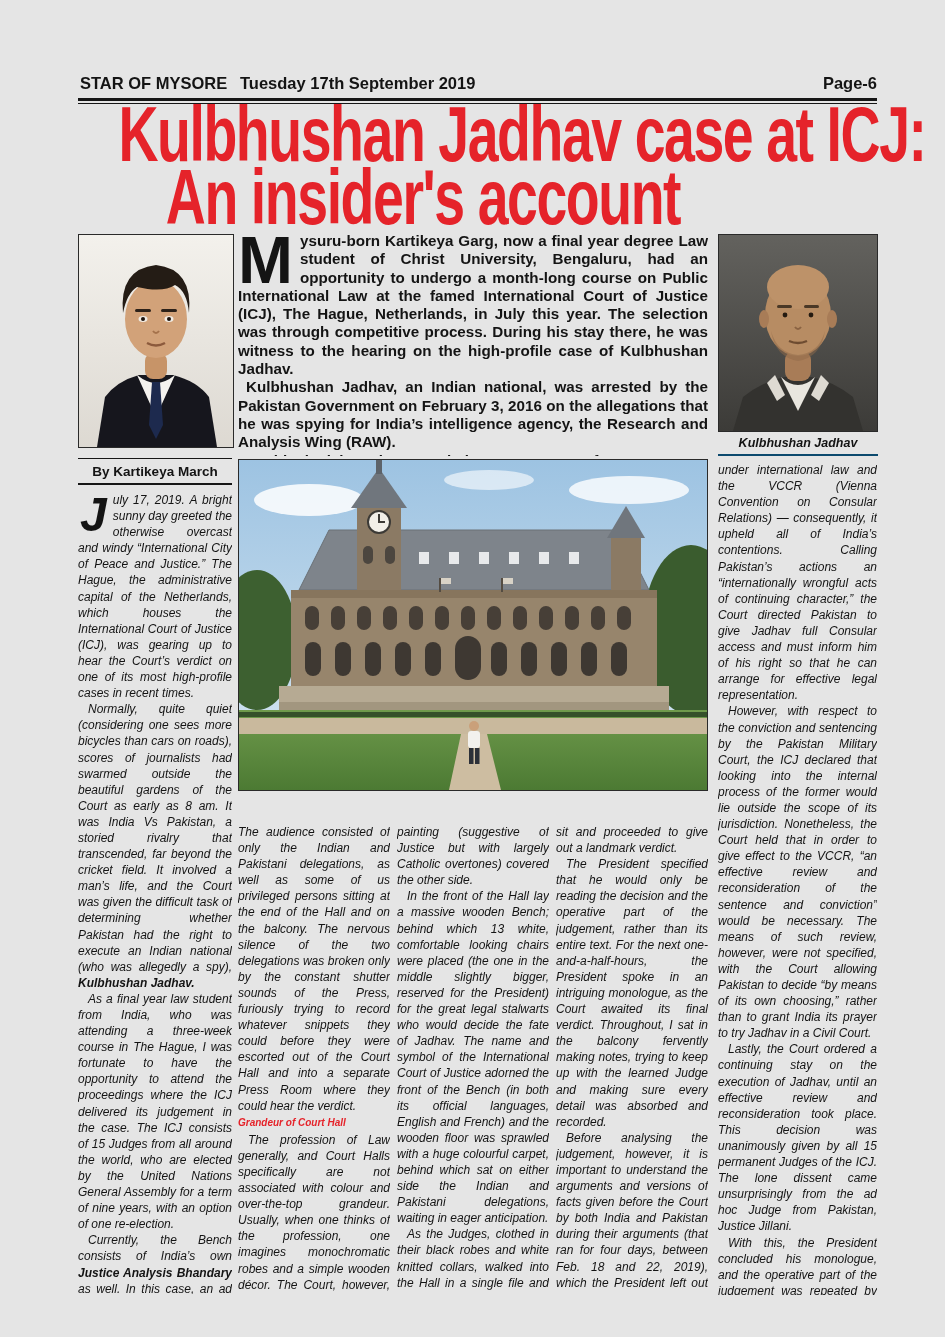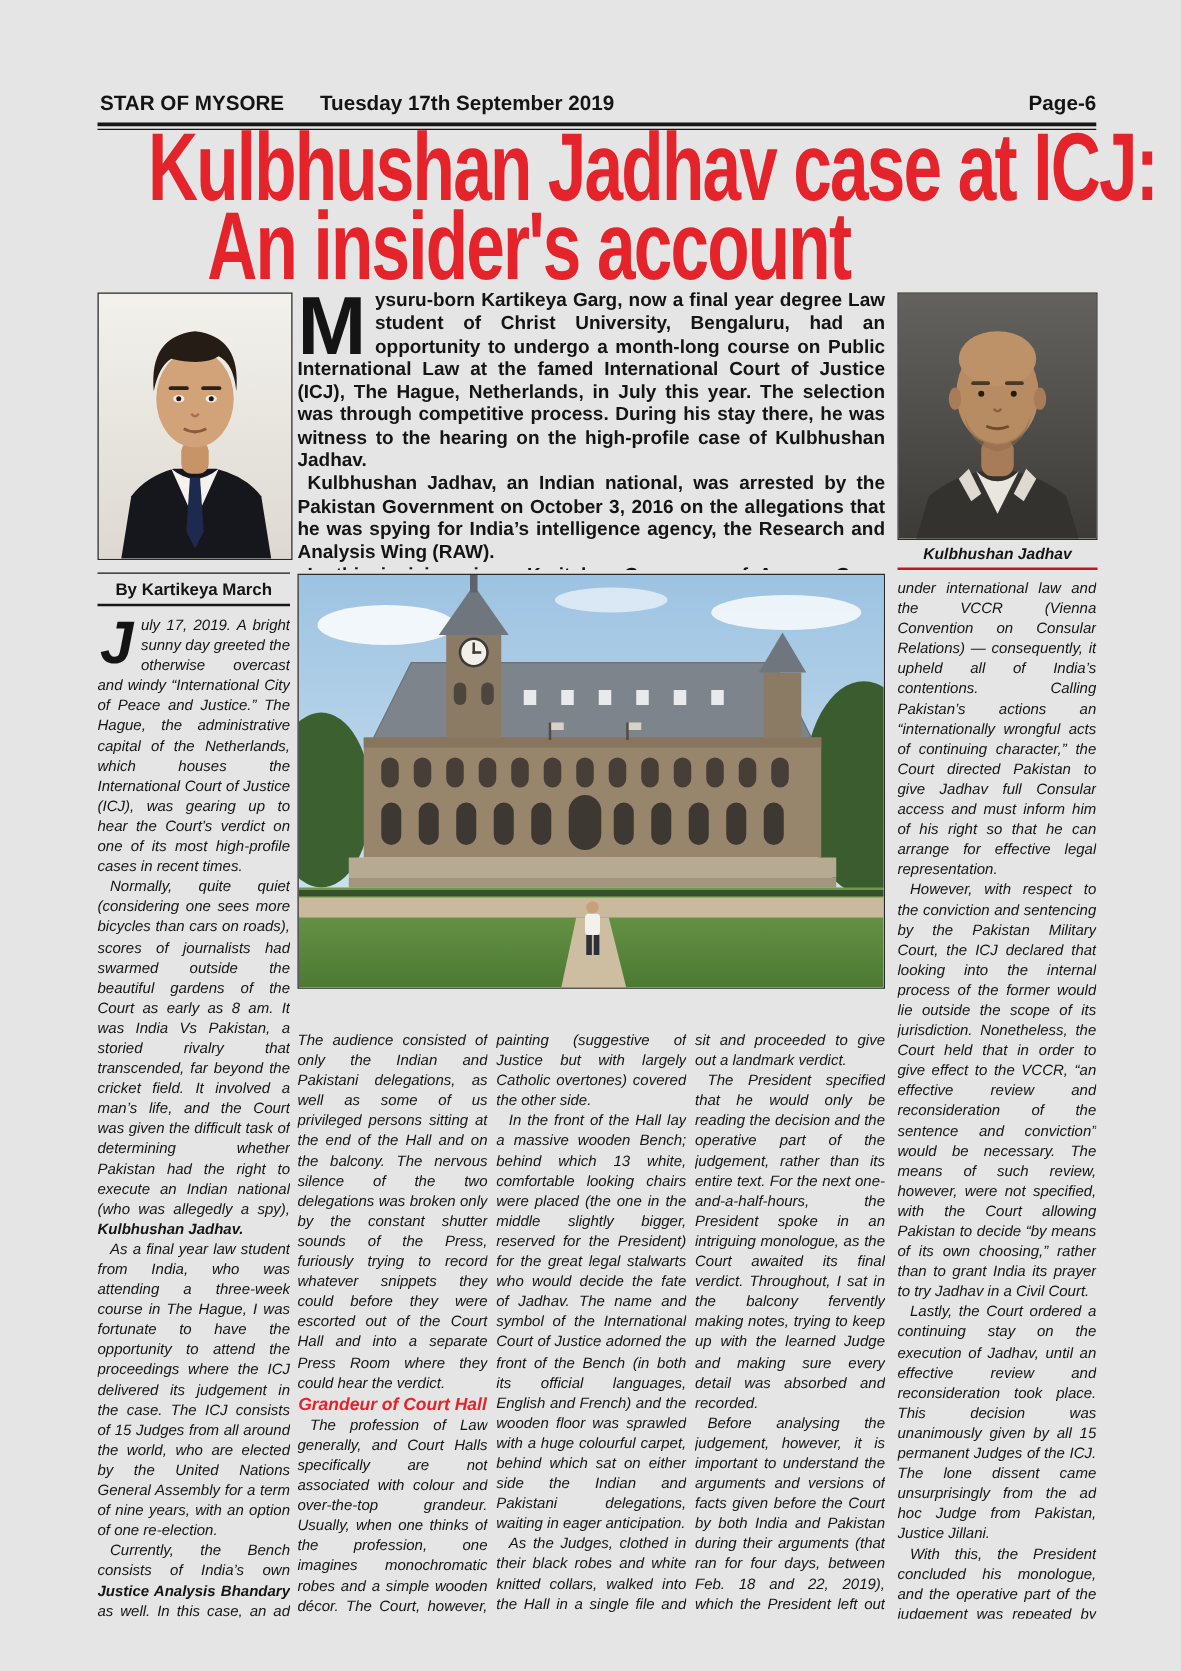--- a/index.html
+++ b/index.html
@@ -1,53 +1,53 @@
 <!DOCTYPE html>
 <html style="--accent: #e5232a; --ink: #141414;"><head>
 <meta charset="utf-8">
 <style>
   html,body{margin:0;padding:0;background:#9a9a9a;}
   .page{position:relative;width:945px;height:1337px;margin:0 auto;background:#e5e5e5;
         font-family:"Liberation Sans","DejaVu Sans",sans-serif;color:#141414;overflow:hidden;}
   
   .masthead{position:absolute;left:78px;top:74px;width:799px;height:22px;font-weight:bold;font-size:16.5px;}
   .mh-paper{position:absolute;left:2px;top:0;}
-  .mh-date{position:absolute;left:162px;top:0;margin-left:16px;}
+  .mh-date{position:absolute;left:162px;top:0;}
   .mh-page{position:absolute;right:0;top:0;}
   .mh-rule{position:absolute;left:78px;top:98px;width:799px;height:2px;
            border-top:3px solid #161616;border-bottom:1px solid #161616;}
   
   .headline{position:absolute;left:0;top:104px;width:846px;text-align:center;color:var(--accent,#e5232a);}
   .hl-line{font-weight:bold;font-size:77px;line-height:60px;letter-spacing:-2px;
            transform:scaleX(0.72);transform-origin:50% 50%;white-space:nowrap;}
   .hl-line+.hl-line{margin-top:3px;}
   
   .photo{position:absolute;border:1px solid #2a2a2a;overflow:hidden;background:#ddd;}
   .photo svg{display:block;}
   #photo-kartikeya{left:78px;top:234px;width:154px;height:212px;}
   #photo-jadhav{left:718px;top:234px;width:158px;height:196px;}
   #photo-icj{left:238px;top:459px;width:468px;height:330px;}
   .caption-box{position:absolute;text-align:center;font-weight:bold;font-style:italic;}
   #caption-jadhav{left:718px;top:433px;width:160px;font-size:12.5px;padding:3px 0 4px;
-                  border-bottom:2px solid #b91c1c;}
+                  border-bottom:2px solid #0c4a6e;}
   #caption-icj{left:238px;top:792px;width:470px;font-size:13px;padding:3px 0 4px;
                border-bottom:2px solid #161616;}
   
   .byline{position:absolute;left:78px;top:458px;width:154px;text-align:center;font-weight:bold;
           font-size:13.5px;padding:5px 0 4px;border-top:1px solid #161616;border-bottom:2.5px solid #161616;}
   
   .bodycol{position:absolute;font-size:12px;line-height:16.1px;text-align:justify;overflow:hidden;}
   .bodycol p{margin:0;font-style:italic;}
   .bodycol p.ind{text-indent:10px;}
   #col-left{left:78px;top:492px;width:154px;height:802px;}
   #col-a{left:238px;top:824px;width:152px;height:470px;}
   #col-b{left:397px;top:824px;width:152px;height:470px;}
   #col-c{left:556px;top:824px;width:152px;height:470px;}
   #col-right{left:718px;top:462px;width:159px;height:833px;}
-  .subhead{color:var(--accent,#e5232a);font-weight:bold;font-size:14px;text-align:center;
+  .subhead{color:var(--accent,#e5232a);font-weight:bold;font-size:10px;
            text-indent:0 !important;margin:1px 0 1px 0 !important;}
   
   .intro{position:absolute;left:238px;top:232px;width:470px;height:224px;overflow:hidden;
          font-weight:bold;font-size:15.2px;line-height:18.3px;text-align:justify;}
   .intro p{margin:0;}
   .intro p.ind{text-indent:8px;}
   .dropcap{float:left;font-weight:bold;}
   .dc-m{font-size:66px;line-height:50px;padding:3px 7px 0 0;}
   .dc-j{font-size:48px;line-height:40px;padding:3px 6px 0 2px;}
   b{font-weight:bold;}
@@ -98,21 +98,21 @@
         <circle cx="64" cy="84" r="2" fill="#1d140e"></circle>
       <ellipse cx="90" cy="84" rx="4.5" ry="3" fill="#f2ece4"></ellipse>
         <circle cx="90" cy="84" r="2" fill="#1d140e"></circle>
       <path d="M74 96 Q77 100 80 96" stroke="#a5724b" stroke-width="2" fill="none"></path>
       <path d="M68 108 Q77 113 86 108" stroke="#8c5a3c" stroke-width="2.4" fill="none"></path>
     </svg>
   </div>
 
   <div class="intro">
     <p><span class="dropcap dc-m">M</span><span>ysuru-born Kartikeya Garg, now a final year degree Law student of Christ University, Bengaluru, had an opportunity to undergo a month-long course on Public International Law at the famed International Court of Justice (ICJ), The Hague, Netherlands, in July this year. The selection was through competitive process. During his stay there, he was witness to the hearing on the high-profile case of Kulbhushan Jadhav.</span></p>
-    <p class="ind"><span>Kulbhushan Jadhav, an Indian national, was arrested by the Pakistan Government on October 3, 2016 on the allegations that he was spying for India’s intelligence agency, the Research and Analysis Wing (RAW).</span></p>
+    <p class="ind"><span>Kulbhushan Jadhav, an Indian national, was arrested by the Pakistan Government on February 3, 2016 on the allegations that he was spying for India’s intelligence agency, the Research and Analysis Wing (RAW).</span></p>
     <p class="ind"><span>In this incisive piece, Karitekya Garg, son of Aparna Garg, Divisional Railway Manager (DRM), South Western Railway (SWR), Mysuru Division, has penned his observations watching the Court proceedings. </span></p>
   </div>
 
   <div class="photo" id="photo-jadhav">
     <svg width="158" height="196" viewBox="0 0 158 196">
       <defs>
         <linearGradient id="g2" x1="0" y1="0" x2="0" y2="1">
           <stop offset="0" stop-color="#63625e"></stop>
             <stop offset="1" stop-color="#3c3b38"></stop>
         </linearGradient>

